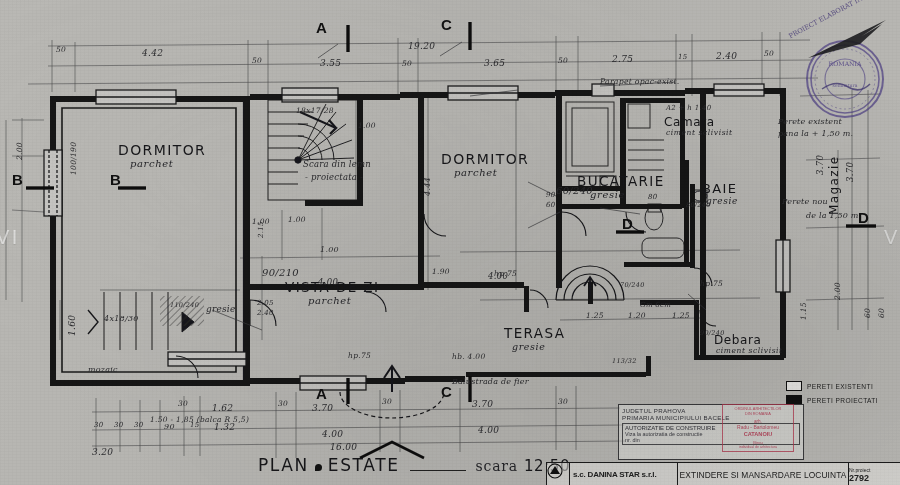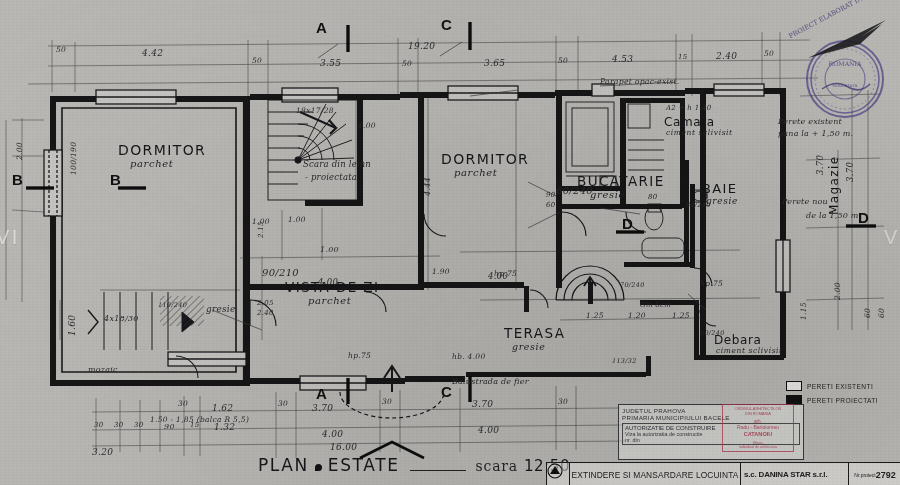--- a/index.html
+++ b/index.html
@@ -413,21 +413,21 @@
   <div class="txt sect" style="left:622px;top:216px;font-size:15px;">D</div>
   <div class="txt sect" style="left:858px;top:210px;font-size:15px;">D</div>
 
   <div class="txt dim" style="left:56px;top:46px;font-size:7.5px;">50</div>
   <div class="txt dim" style="left:142px;top:49px;font-size:9px;">4.42</div>
   <div class="txt dim" style="left:252px;top:57px;font-size:7.5px;">50</div>
   <div class="txt dim" style="left:320px;top:59px;font-size:9px;">3.55</div>
   <div class="txt dim" style="left:402px;top:60px;font-size:7.5px;">50</div>
   <div class="txt dim" style="left:484px;top:59px;font-size:9px;">3.65</div>
   <div class="txt dim" style="left:558px;top:57px;font-size:7.5px;">50</div>
-  <div class="txt dim" style="left:612px;top:55px;font-size:9px;">4.53</div>
+  <div class="txt dim" style="left:612px;top:55px;font-size:9px;">2.75</div>
   <div class="txt dim" style="left:678px;top:54px;font-size:7px;">15</div>
   <div class="txt dim" style="left:716px;top:52px;font-size:9px;">2.40</div>
   <div class="txt dim" style="left:764px;top:50px;font-size:7.5px;">50</div>
   <div class="txt dim" style="left:408px;top:42px;font-size:9px;">19.20</div>
 
   <div class="txt dim" style="left:178px;top:400px;font-size:7.5px;">30</div>
   <div class="txt dim" style="left:212px;top:404px;font-size:9px;">1.62</div>
   <div class="txt dim" style="left:278px;top:400px;font-size:7.5px;">30</div>
   <div class="txt dim" style="left:312px;top:404px;font-size:9px;">3.70</div>
   <div class="txt dim" style="left:382px;top:398px;font-size:7.5px;">30</div>
@@ -464,21 +464,21 @@
 
   <div class="txt dim" style="left:348px;top:352px;font-size:7.5px;">hp.75</div>
   <div class="txt dim" style="left:494px;top:270px;font-size:7.5px;">hp.75</div>
   <div class="txt dim" style="left:700px;top:280px;font-size:7.5px;">hp.75</div>
   <div class="txt dim vert" style="left:70px;top:175px;font-size:7.5px;transform:rotate(-90deg);">100/190</div>
   <div class="txt dim" style="left:556px;top:186px;font-size:10px;">60/240</div>
   <div class="txt dim" style="left:686px;top:202px;font-size:6.5px;">80/240</div>
   <div class="txt dim" style="left:700px;top:330px;font-size:6.5px;">90/240</div>
   <div class="txt dim" style="left:620px;top:282px;font-size:6.5px;text-align:center;">70/240</div>
   <div class="txt dim" style="left:262px;top:268px;font-size:10px;">90/210</div>
-  <div class="txt dim" style="left:158px;top:302px;font-size:6.5px;">110/240</div>
+  <div class="txt dim" style="left:170px;top:302px;font-size:6.5px;">110/240</div>
   <div class="txt dim" style="left:612px;top:358px;font-size:6.5px;">113/32</div>
 
   <div class="txt dim vert" style="left:816px;top:175px;font-size:8.5px;transform:rotate(-90deg);">3.70</div>
   <div class="txt dim vert" style="left:846px;top:182px;font-size:8.5px;transform:rotate(-90deg);">3.70</div>
   <div class="txt dim vert" style="left:864px;top:318px;font-size:7.5px;transform:rotate(-90deg);">60</div>
   <div class="txt dim vert" style="left:878px;top:318px;font-size:7.5px;transform:rotate(-90deg);">60</div>
   <div class="txt dim vert" style="left:800px;top:320px;font-size:7.5px;transform:rotate(-90deg);">1.15</div>
   <div class="txt dim vert" style="left:834px;top:300px;font-size:7.5px;transform:rotate(-90deg);">2.00</div>
 
   <div class="txt dim vert" style="left:16px;top:160px;font-size:7.5px;transform:rotate(-90deg);">2.00</div>
@@ -507,27 +507,27 @@
     <span class="room" style="font-size:15px;letter-spacing:.6px;">12:50</span>
   </div>
 
   <div style="position:absolute;left:546px;top:462px;width:354px;height:23px;border:1.2px solid #1b1b1b;background:rgba(235,234,230,.55);display:flex;align-items:stretch;">
     <div style="width:22px;border-right:1px solid #1b1b1b;display:flex;align-items:center;justify-content:center;">
       <svg width="16" height="16" viewBox="0 0 16 16">
         <circle cx="8" cy="8" r="7" fill="none" stroke="#111" stroke-width="1.1"></circle>
         <path d="M3 11 L8 3 L13 11 Z" fill="#111"></path>
       </svg>
     </div>
+    <div style="width:104px;border-right:1px solid #1b1b1b;display:flex;align-items:center;padding-left:3px;">
+      <span class="tblk" style="font-size:8px;font-weight:700;letter-spacing:-.2px;">s.c. DANINA STAR s.r.l.</span>
+    </div>
     <div style="flex:1;border-right:1px solid #1b1b1b;display:flex;align-items:center;justify-content:center;">
       <span class="tblk" style="font-size:8.4px;letter-spacing:.1px;">EXTINDERE SI MANSARDARE LOCUINTA</span>
     </div>
-    <div style="width:104px;border-right:1px solid #1b1b1b;display:flex;align-items:center;padding-left:3px;">
-      <span class="tblk" style="font-size:8px;font-weight:700;letter-spacing:-.2px;">s.c. DANINA STAR s.r.l.</span>
-    </div>
-    <div style="width:52px;display:flex;flex-direction:row;align-items:center;justify-content:center;">
+    <div style="width:52px;display:flex;flex-direction:column;align-items:flex-start;justify-content:center;">
       <span class="tblk" style="font-size:5px;">Nr.proiect</span>
       <span class="tblk" style="font-size:9px;font-weight:700;">2792</span>
     </div>
   </div>
 
   <div style="position:absolute;left:618px;top:404px;width:186px;height:56px;border:1px solid #3a3a3c;background:rgba(238,237,233,.45);padding:2px 3px;box-sizing:border-box;">
     <div class="tblk" style="font-size:6.2px;letter-spacing:.3px;color:#33333a;">JUDETUL  PRAHOVA</div>
     <div class="tblk" style="font-size:6.2px;letter-spacing:.3px;color:#33333a;">PRIMARIA MUNICIPIULUI  BACELE</div>
     <div style="border:1px solid #4a4a4c;margin-top:2px;padding:1px 2px;">
       <div class="tblk" style="font-size:6px;color:#33333a;">AUTORIZATIE  DE  CONSTRUIRE</div>

